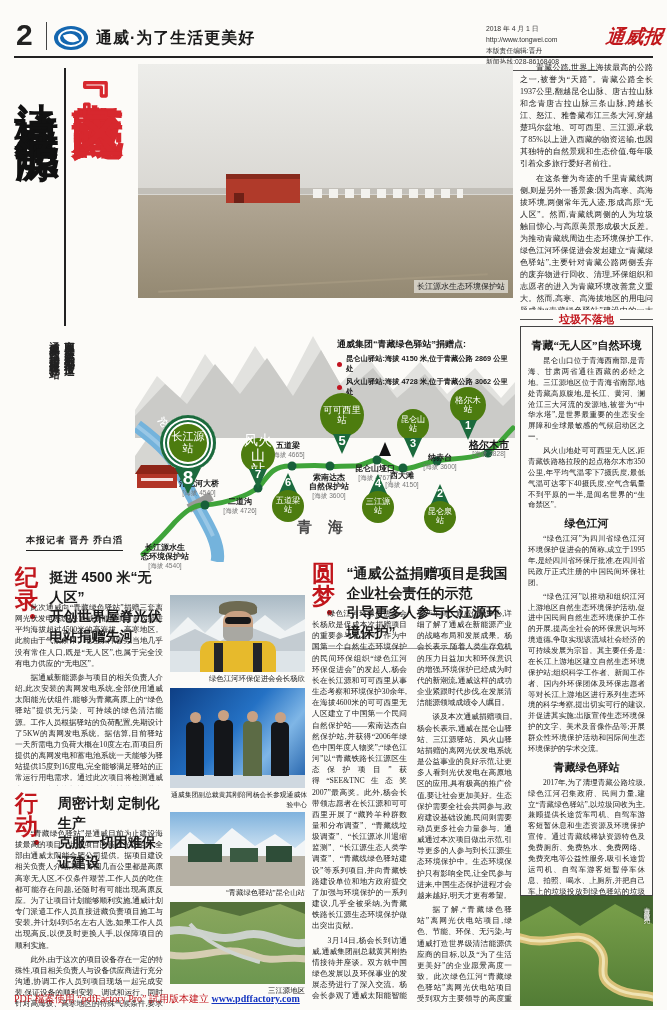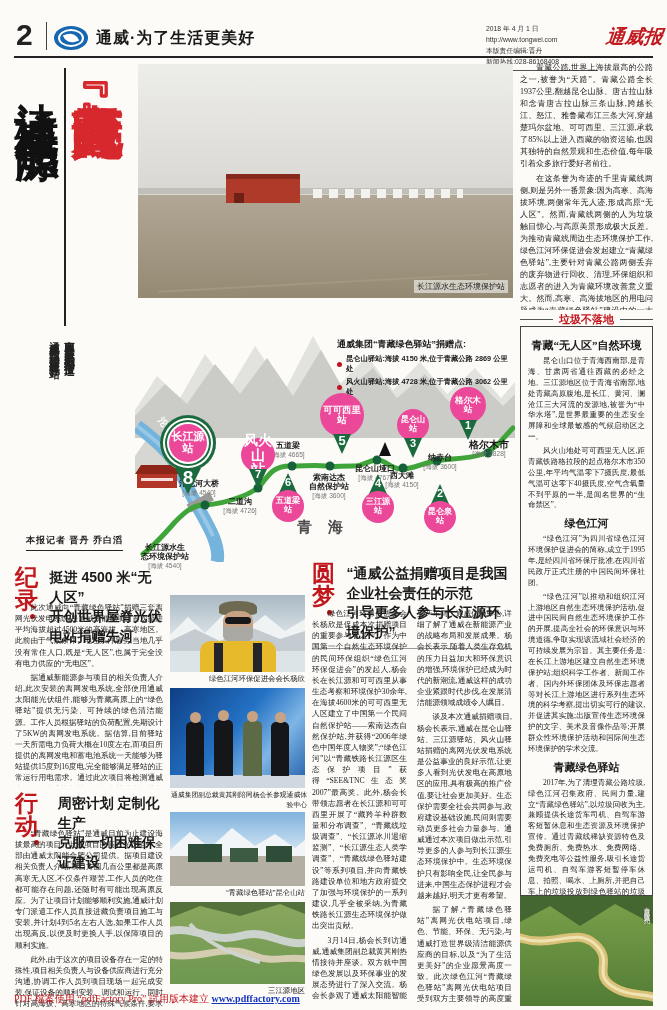--- a/index.html
+++ b/index.html
@@ -33,21 +33,21 @@
 
   
   .ph{overflow:hidden;position:absolute;}
   .cap{font-size:7.4px;color:#222;text-align:right;}
 
   
   .map-legend-title{font-size:9px;font-weight:800;}
   .map-legend-item{font-size:7.3px;font-weight:600;margin-top:3px;display:flex;align-items:center;}
   .map-legend-item .dot{width:5px;height:5px;border-radius:50%;background:#c11320;margin-right:4px;flex:0 0 auto;}
   .pin{position:absolute;display:flex;flex-direction:column;align-items:center;z-index:5;}
-  .pin .circ{background:#ec4899;border-radius:50%;color:#fff;font-weight:700;display:flex;
+  .pin .circ{background:#4d7c0f;border-radius:50%;color:#fff;font-weight:400;display:flex;
         align-items:center;justify-content:center;text-align:center;line-height:1.05;}
   .pin .tail-d{width:0;height:0;border-left:9px solid transparent;border-right:9px solid transparent;
         border-top:20px solid #1b6a3d;margin-top:-3px;}
   .pin .tail-u{width:0;height:0;border-left:9px solid transparent;border-right:9px solid transparent;
         border-bottom:20px solid #1b6a3d;margin-bottom:-3px;}
   .pin .num{position:absolute;left:0;right:0;text-align:center;color:#fff;font-weight:800;font-size:11px;}
   .wp{position:absolute;text-align:center;z-index:4;}
   .wp .nm{font-size:8px;font-weight:800;color:#1a1a1a;line-height:1.1;}
   .wp .alt{font-size:6.6px;color:#777;}
   .province{font-size:15px;font-weight:800;letter-spacing:16px;color:#4a4a4a;}
@@ -191,21 +191,21 @@
       <div class="num" style="top:30px;">7</div>
     </div>
     <div class="pin" style="left:25px;top:117px;width:56px;">
       <div class="circ pre" style="width:56px;height:56px;font-size:11px;box-shadow:inset 0 0 0 3px #1b6a3d, inset 0 0 0 5px #fff, inset 0 0 0 7px #1b6a3d, inset 0 0 0 9px #fff;">长江源
 站</div>
       <div class="tail-d" style="border-left-width:13px;border-right-width:13px;border-top-width:26px;"></div>
       <div class="num" style="top:52px;font-size:19px;">8</div>
     </div>
 
     <div class="wp" style="left:322px;top:141px;width:64px;">
-      <div class="nm" style="font-size:10px;">格尔木市</div>
+      <div class="nm" style="font-size:10px;text-decoration:underline;">格尔木市</div>
       <div class="alt">[海拔 2828]</div>
     </div>
     <div class="wp" style="left:282px;top:156px;width:46px;">
       <div class="nm">纳赤台</div>
       <div class="alt">[海拔 3600]</div>
     </div>
     <div class="wp" style="left:244px;top:174px;width:46px;">
       <div class="nm">西大滩</div>
       <div class="alt">[海拔 4150]</div>
     </div>

